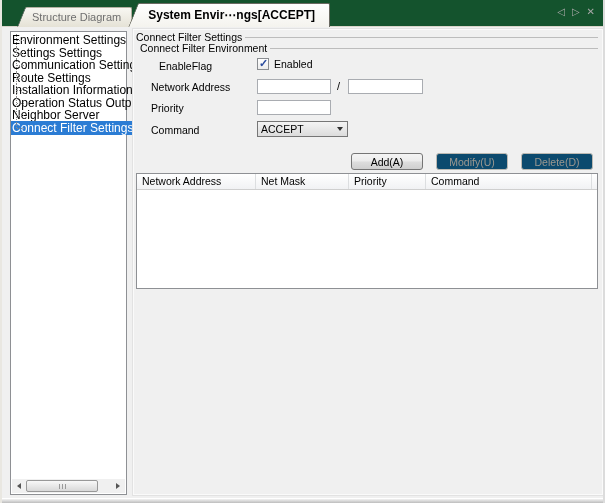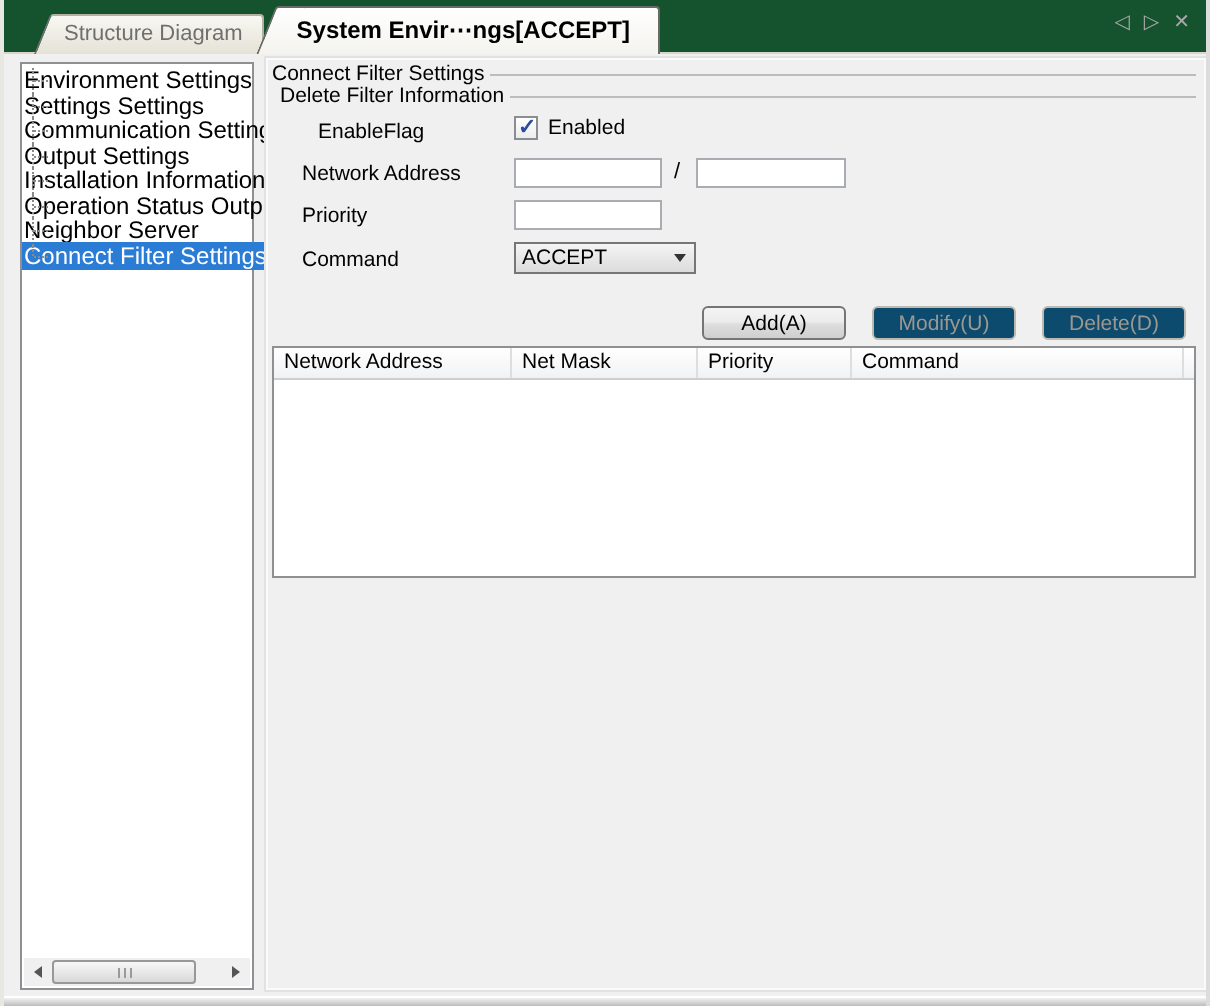--- a/index.html
+++ b/index.html
@@ -173,21 +173,21 @@
       <span>▷</span>
       <span>✕</span>
     </div>
   </div>
 
   <div class="sidebar">
     <div class="tree">
       <div class="tree-item"><span class="lbl">Environment Settings</span></div>
       <div class="tree-item"><span class="lbl">Settings Settings</span></div>
       <div class="tree-item"><span class="lbl">Communication Settings</span></div>
-      <div class="tree-item"><span class="lbl">Output Settings</span></div>
+      <div class="tree-item"><span class="lbl">Route Settings</span></div>
       <div class="tree-item"><span class="lbl">Installation Information</span></div>
       <div class="tree-item"><span class="lbl">Operation Status Output</span></div>
       <div class="tree-item"><span class="lbl">Neighbor Server</span></div>
       <div class="tree-item selected"><span class="lbl">Connect Filter Settings</span></div>
     </div>
     <div class="h-scrollbar">
       <div class="sb-btn">
           <span class="arr-l"></span>
         </div>
       <div class="sb-thumb">
@@ -202,21 +202,21 @@
     </div>
   </div>
 
   <div class="main">
 
     <div class="group-header gh1">
       <span>Connect Filter Settings</span>
       <span class="hline"></span>
     </div>
     <div class="group-header gh2">
-      <span>Delete Filter Information</span>
+      <span>Connect Filter Environment</span>
       <span class="hline"></span>
     </div>
 
     <div class="flabel" style="left:26px; top:31px;">EnableFlag</div>
     <div class="checkbox-row">
       <span class="checkbox checked"></span>
       <span class="cb-label">Enabled</span>
     </div>
 
     <div class="flabel" style="left:18px; top:52px;">Network Address</div>

